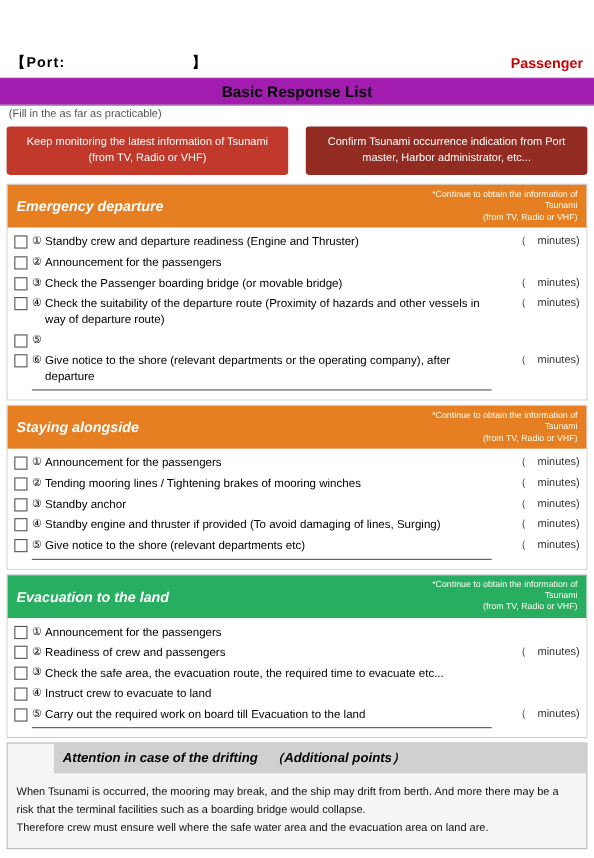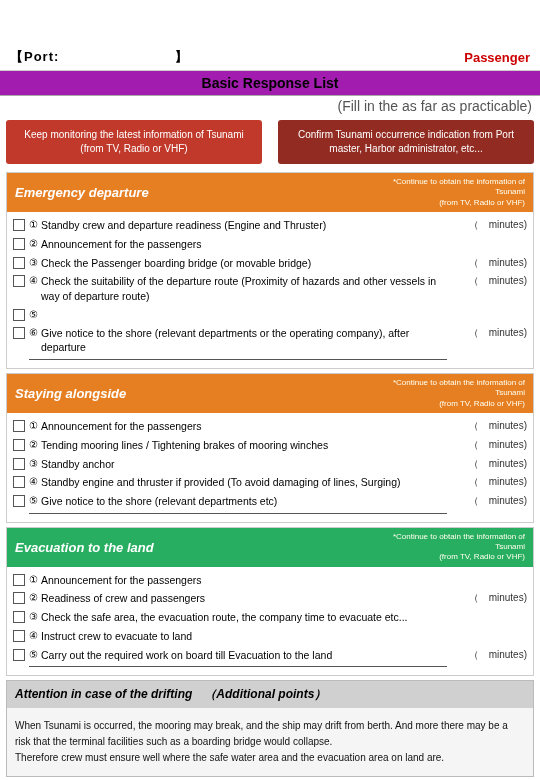--- a/index.html
+++ b/index.html
@@ -31,22 +31,21 @@
     }
     .title-bar {
       background: #a21caf;
       text-align: center;
       font-size: 14px;
       font-weight: bold;
       padding: 4px 0;
       border-bottom: 1px solid #aaa;
     }
     .fill-note {
-      text-align: right;
-      font-size: 14px;
+      font-size: 10px;
       color: #555;
       padding: 2px 8px;
     }
     .alert-row {
       display: flex;
       gap: 16px;
       padding: 4px 6px;
     }
     .alert-box {
       flex: 1;
@@ -133,20 +132,21 @@
       margin: 4px 6px;
       border: 1px solid #bbb;
       background: #f5f5f5;
     }
     .attention-header {
       background: #d0d0d0;
       padding: 5px 8px;
       font-size: 12px;
       font-weight: bold;
       font-style: italic;
+      margin-left: 42px;
     }
     .attention-body {
       padding: 10px 8px;
       font-size: 10px;
       line-height: 1.6;
       color: #111;
     }
     .circle-num {
       display: inline-block;
       font-size: 10px;
@@ -281,21 +281,21 @@
     </div>
     <div class="checklist-item">
       <span class="cb"></span>
       <span class="circle-num num">②</span>
       <span class="text">Readiness of crew and passengers</span>
       <span class="minutes-col">（　minutes)</span>
     </div>
     <div class="checklist-item">
       <span class="cb"></span>
       <span class="circle-num num">③</span>
-      <span class="text">Check the safe area, the evacuation route, the company time to evacuate etc...</span>
+      <span class="text">Check the safe area, the evacuation route, the required time to evacuate etc...</span>
       <span class="minutes-col"></span>
     </div>
     <div class="checklist-item">
       <span class="cb"></span>
       <span class="circle-num num">④</span>
       <span class="text">Instruct crew to evacuate to land</span>
       <span class="minutes-col"></span>
     </div>
     <div class="checklist-item">
       <span class="cb"></span>

